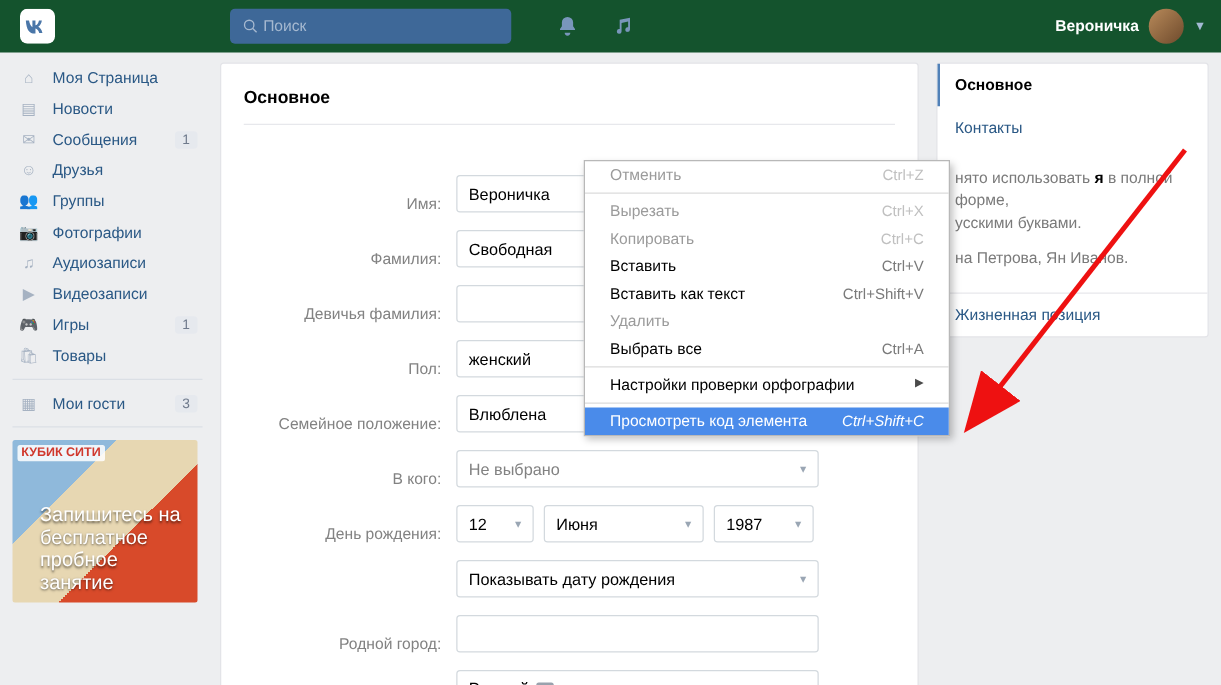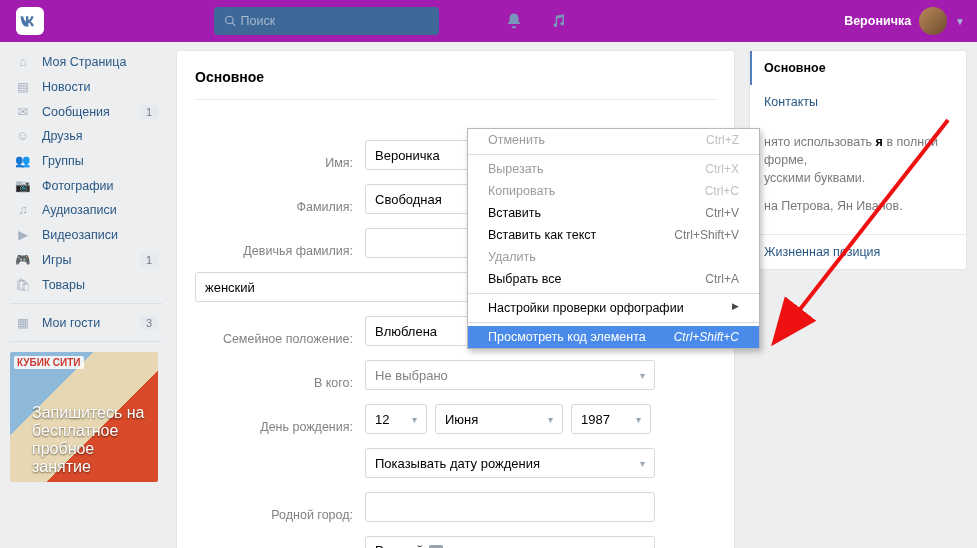--- a/index.html
+++ b/index.html
@@ -1,19 +1,19 @@
 <!DOCTYPE html>
 <html><head>
 <meta charset="utf-8">
 <style>
   * { box-sizing: border-box; margin: 0; padding: 0; }
   body { font-family: -apple-system, BlinkMacSystemFont, "Segoe UI", Arial, sans-serif; font-size: 13px; background: #edeef0; color: #000; width: 977px; height: 548px; overflow: hidden; position: relative; }
 
   
-  .topbar { background: #a21caf; height: 42px; display: flex; align-items: center; padding: 0 12px; color: #fff; gap: 30px; }
+  .topbar { background: #14532d; height: 42px; display: flex; align-items: center; padding: 0 12px; color: #fff; }
   .logo { width: 28px; height: 28px; margin-left: 4px; margin-right: 140px; }
   .search-wrap { display: flex; align-items: center; background: #3e6898; border-radius: 4px; height: 28px; padding: 0 10px; width: 225px; }
   .search-wrap input { background: transparent; border: 0; outline: 0; color: #c2d0e2; font-size: 12.5px; width: 100%; }
   .search-wrap input::placeholder { color: #a6b9d0; }
   .top-icons { display: flex; align-items: center; gap: 26px; margin-left: 36px; }
   .top-icon { color: #8aa8c9; }
   .spacer { flex: 1; }
   .profile-link { display: flex; align-items: center; gap: 8px; font-weight: bold; font-size: 12.5px; }
   .avatar { width: 28px; height: 28px; border-radius: 50%; background: linear-gradient(135deg,#b88a5a,#6e4a2c); }
   .chev-down { color: #a4bad4; font-size: 10px; }
@@ -176,20 +176,21 @@
             <input class="inp" value="Свободная" style="">
           </div>
         </div>
       <div class="row">
           <div class="lbl">Девичья фамилия:</div>
           <div class="ctrl">
             <input class="inp" value="" style="">
           </div>
         </div>
       <div class="row">
+          <div class="lbl">Пол:</div>
           <div class="ctrl">
             <div class="sel">
               <span>женский</span>
               <span class="caret">▾</span>
             </div>
           </div>
         </div>
       <div class="row">
           <div class="lbl">Семейное положение:</div>
           <div class="ctrl">

